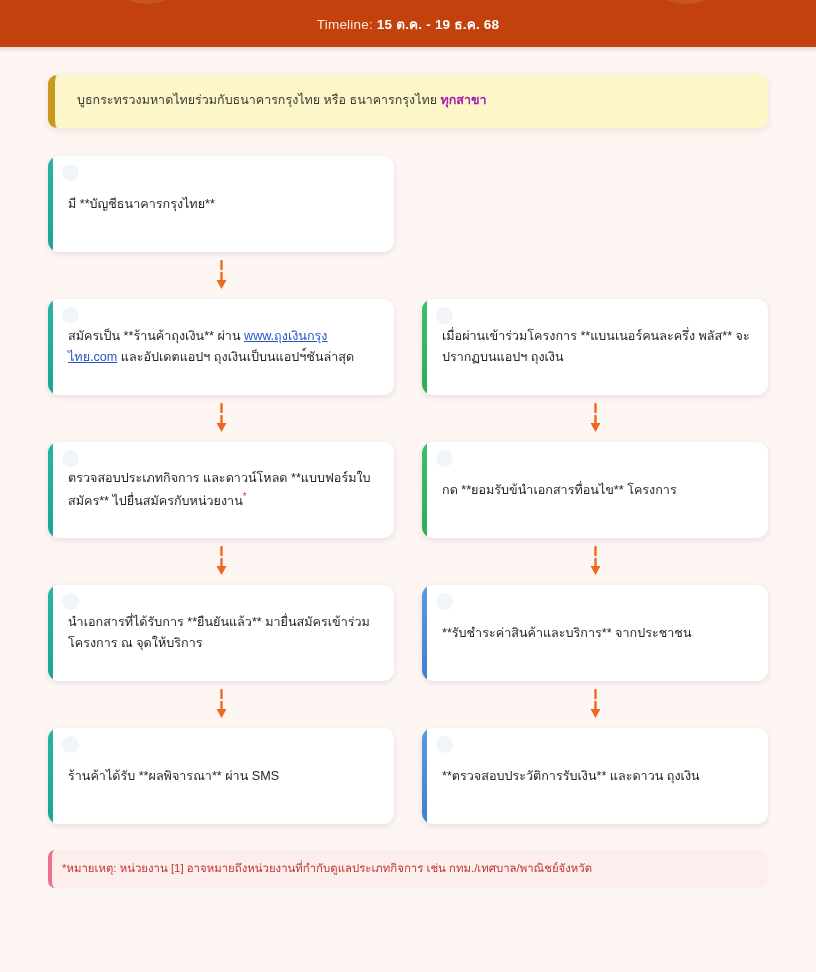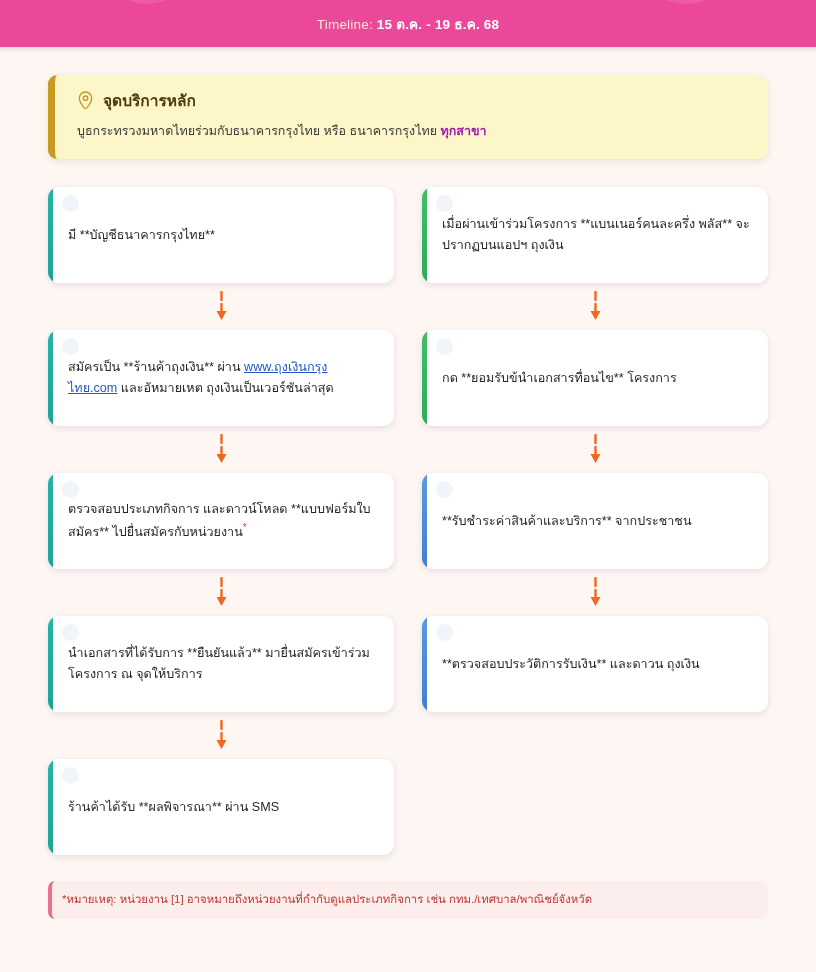--- a/index.html
+++ b/index.html
@@ -13,21 +13,21 @@
     font-family: "Liberation Sans", "DejaVu Sans", sans-serif;
     overflow: hidden;
     position: relative;
   }
 
   
   .header-bar {
     position: relative;
     width: 100%;
     height: 47px;
-    background: #ec4899;
+    background: #c2410c;
     display: flex;
     align-items: center;
     justify-content: center;
     overflow: hidden;
   }
   .header-bar::before {
     content: "";
     position: absolute;
     top: -26px;
     left: 120px;
@@ -105,20 +105,21 @@
   }
   .notice-body .hl {
     color: #a21caf;
     font-weight: bold;
   }
 
   
   .flow {
     display: flex;
     gap: 28px;
+    align-items: flex-end;
   }
   .col {
     flex: 1 1 0;
     display: flex;
     flex-direction: column;
   }
 
   .card {
     position: relative;
     background: #ffffff;
@@ -197,27 +198,20 @@
   <div class="header-title">
     <span>Timeline:</span>
     <span class="strong">15 ต.ค. - 19 ธ.ค. 68</span>
   </div>
 </div>
 <div class="header-shadow"></div>
 
 <div class="page">
 
   <div class="notice">
-    <div class="notice-head">
-      <svg class="notice-icon" viewBox="0 0 24 28">
-        <path d="M12 1.5C6.9 1.5 2.8 5.6 2.8 10.7c0 6.6 8.1 15.2 9.2 15.2s9.2-8.6 9.2-15.2C21.2 5.6 17.1 1.5 12 1.5z" fill="none" stroke="#c8991f" stroke-width="2"></path>
-        <circle cx="12" cy="10.6" r="3.3" fill="none" stroke="#c8991f" stroke-width="2"></circle>
-      </svg>
-      <div class="notice-title">จุดบริการหลัก</div>
-    </div>
     <div class="notice-body">
       <span>บูธกระทรวงมหาดไทยร่วมกับธนาคารกรุงไทย หรือ ธนาคารกรุงไทย </span><span class="hl">ทุกสาขา</span>
     </div>
   </div>
 
   <div class="flow">
 
     <div class="col">
 
       <div class="card accent-teal">
@@ -227,21 +221,21 @@
       <div class="arrow">
         <svg width="13" height="30" viewBox="0 0 13 30">
           <line x1="6.5" y1="1" x2="6.5" y2="9" stroke="#ef6820" stroke-width="2.4" stroke-linecap="round"></line>
           <line x1="6.5" y1="13" x2="6.5" y2="22" stroke="#ef6820" stroke-width="2.4" stroke-linecap="round"></line>
           <path d="M1.5 20 L6.5 29 L11.5 20 Z" fill="#ef6820"></path>
         </svg>
       </div>
 
       <div class="card accent-teal">
         <div class="card-text">
-          <span>สมัครเป็น **ร้านค้าถุงเงิน** ผ่าน </span><a class="lnk" href="#">www.ถุงเงินกรุงไทย.com</a><span> และอัหมายเหต ถุงเงินเป็นเวอร์ชันล่าสุด</span>
+          <span>สมัครเป็น **ร้านค้าถุงเงิน** ผ่าน </span><a class="lnk" href="#">www.ถุงเงินกรุงไทย.com</a><span> และอัปเดตแอปฯ ถุงเงินเป็บนแอปฯ์ชันล่าสุด</span>
         </div>
       </div>
 
       <div class="arrow">
         <svg width="13" height="30" viewBox="0 0 13 30">
           <line x1="6.5" y1="1" x2="6.5" y2="9" stroke="#ef6820" stroke-width="2.4" stroke-linecap="round"></line>
           <line x1="6.5" y1="13" x2="6.5" y2="22" stroke="#ef6820" stroke-width="2.4" stroke-linecap="round"></line>
           <path d="M1.5 20 L6.5 29 L11.5 20 Z" fill="#ef6820"></path>
         </svg>
       </div>

